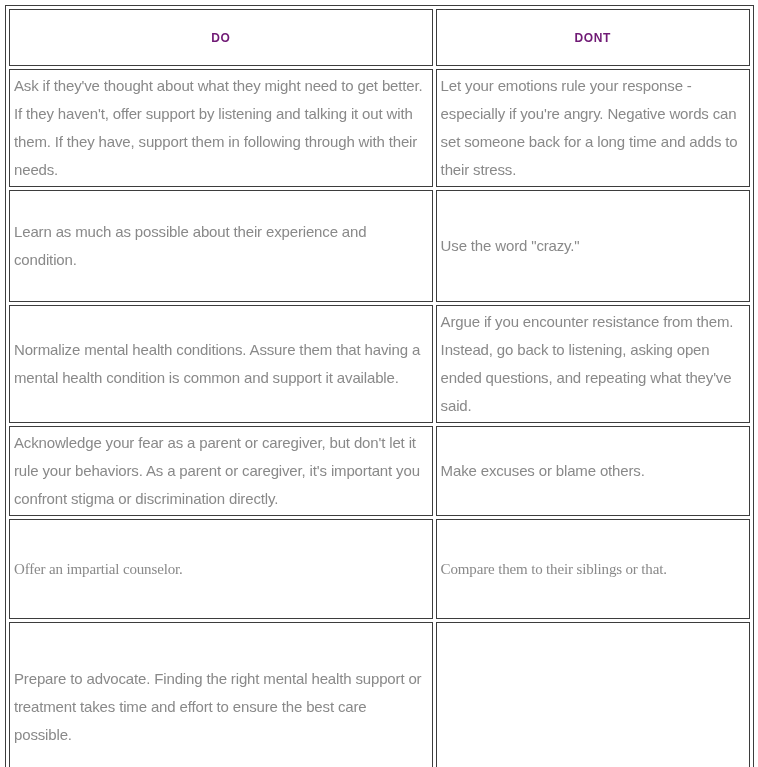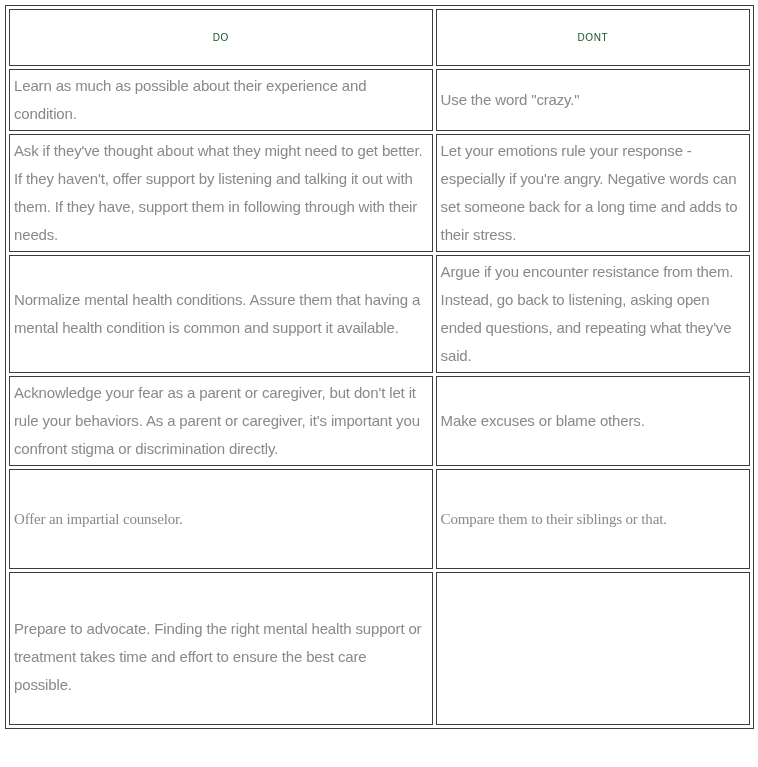--- a/index.html
+++ b/index.html
@@ -21,23 +21,23 @@
   table.dd-table th,
   table.dd-table td {
     border: 1px solid #3d3d3d;
     box-sizing: border-box;
     vertical-align: middle;
     background: #ffffff;
     overflow: hidden;
   }
   table.dd-table th {
     height: 57px;
-    font-size: 10px;
-    font-weight: normal;
-    color: #14532d;
+    font-size: 12px;
+    font-weight: bold;
+    color: #701a75;
     letter-spacing: 0.6px;
     text-align: center;
   }
   table.dd-table td {
     padding: 2px 4px;
     font-size: 15px;
     line-height: 28px;
     letter-spacing: -0.15px;
     color: #898989;
     text-align: left;
@@ -66,26 +66,26 @@
     <col class="col-dont">
   </colgroup>
   <thead>
     <tr>
       <th>DO</th>
       <th>DONT</th>
     </tr>
   </thead>
   <tbody>
     <tr>
+      <td>Ask if they've thought about what they might need to get better. If they haven't, offer support by listening and talking it out with them. If they have, support them in following through with their needs.</td>
+      <td>Let your emotions rule your response - especially if you're angry. Negative words can set someone back for a long time and adds to their stress.</td>
+    </tr>
+    <tr>
       <td>Learn as much as possible about their experience and condition.</td>
       <td>Use the word "crazy."</td>
-    </tr>
-    <tr>
-      <td>Ask if they've thought about what they might need to get better. If they haven't, offer support by listening and talking it out with them. If they have, support them in following through with their needs.</td>
-      <td>Let your emotions rule your response - especially if you're angry. Negative words can set someone back for a long time and adds to their stress.</td>
     </tr>
     <tr>
       <td>Normalize mental health conditions. Assure them that having a mental health condition is common and support it available.</td>
       <td>Argue if you encounter resistance from them. Instead, go back to listening, asking open ended questions, and repeating what they've said.</td>
     </tr>
     <tr>
       <td>Acknowledge your fear as a parent or caregiver, but don't let it rule your behaviors. As a parent or caregiver, it's important you confront stigma or discrimination directly.</td>
       <td>Make excuses or blame others.</td>
     </tr>
     <tr>

